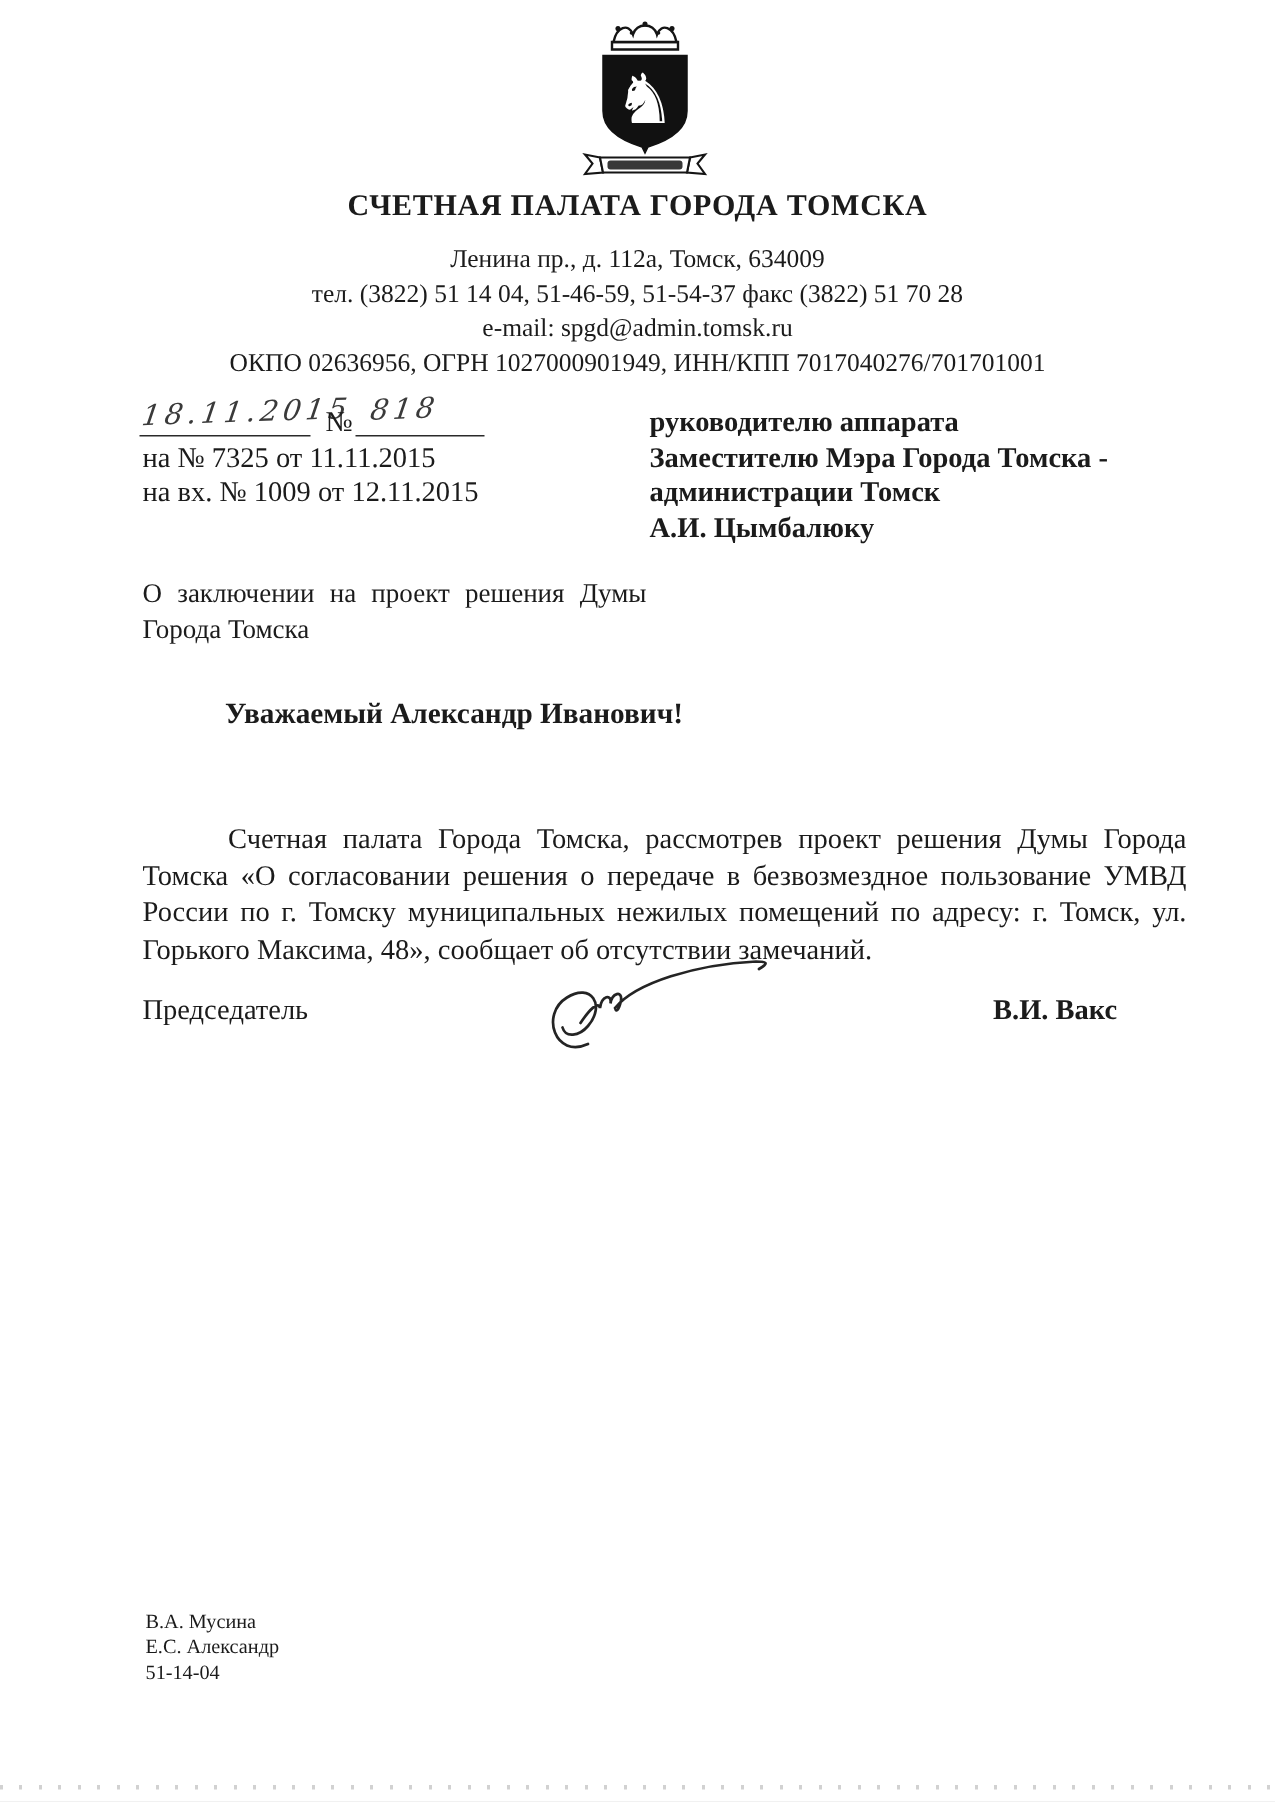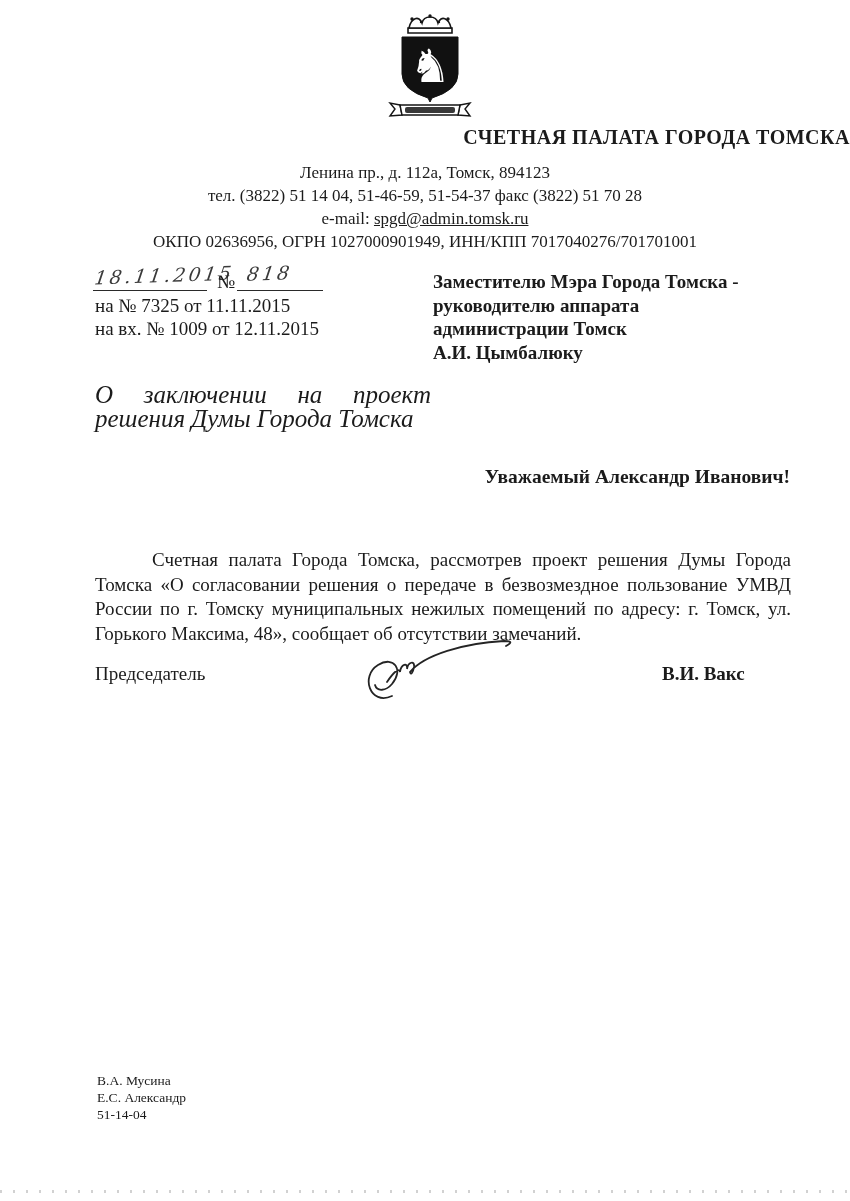--- a/index.html
+++ b/index.html
@@ -9,27 +9,27 @@
     margin:0 auto;
     background:#ffffff;
     font-family:"Liberation Serif","DejaVu Serif",serif;
     color:#1b1b1b;
     overflow:hidden;
   }
   .abs{position:absolute;}
   .emblem{left:388px;top:6px;width:84px;height:112px;}
   .org-name{
     left:0;top:126px;width:850px;
-    text-align:right;font-weight:bold;font-size:20px;letter-spacing:.5px;
+    text-align:center;font-weight:bold;font-size:20px;letter-spacing:.5px;
   }
   .contact-block{
     left:0;top:161px;width:850px;
     text-align:center;font-size:17px;line-height:23px;
   }
-  .email-link{text-decoration:underline;}
+  .email-link{}
   .ref-block{left:95px;top:264px;width:340px;font-size:19px;line-height:23px;}
   .hand-row{position:relative;height:30px;font-size:19px;}
   .handwriting{
     font-family:"DejaVu Serif",serif;
     font-style:italic;
     font-size:19px;letter-spacing:3px;color:#3a3a3a;
     transform:skewX(-10deg) rotate(-2deg);
     display:inline-block;
   }
   .hw-date{position:absolute;left:0;top:0;}
@@ -37,25 +37,25 @@
   .hw-number{position:absolute;left:152px;top:-2px;}
   .uline{position:absolute;border-bottom:1.6px solid #2a2a2a;height:0;}
   .uline-1{left:-2px;top:26px;width:114px;}
   .uline-2{left:142px;top:26px;width:86px;}
   .addressee{
     left:433px;top:270px;width:370px;
     font-size:19px;font-weight:bold;line-height:23.5px;
   }
   .subject{
     left:95px;top:383px;width:336px;
-    font-size:25px;line-height:24px;text-align:justify;font-style:italic;
+    font-size:18px;line-height:24px;text-align:justify;
   }
   .salutation{
     left:150px;top:466px;width:640px;
-    text-align:right;font-weight:bold;font-size:19.5px;
+    text-align:left;font-weight:bold;font-size:19.5px;
   }
   .body-par{
     left:95px;top:504px;width:696px;
     font-size:19px;line-height:24.5px;
     text-align:justify;text-indent:57px;margin-top:44px;
   }
   .sign-title{left:95px;top:663px;font-size:19px;font-weight:normal;}
   .sign-name{left:662px;top:663px;font-size:19px;font-weight:bold;}
   .signature-svg{left:352px;top:622px;width:180px;height:90px;}
   .footer{
@@ -93,41 +93,41 @@
       <path d="M12,99 L2,97 L7,103 L2,110 L14,109 Z" fill="#fff" stroke="#151515" stroke-width="1.4"></path>
       <path d="M72,99 L82,97 L77,103 L82,110 L70,109 Z" fill="#fff" stroke="#151515" stroke-width="1.4"></path>
       <path d="M12,99 L72,99 L70,109 L14,109 Z" fill="#fff" stroke="#151515" stroke-width="1.4"></path>
       <rect x="17" y="101" width="50" height="6" rx="2" fill="#1c1c1c" opacity="0.88"></rect>
     </g>
   </svg>
 
   <div class="abs org-name">СЧЕТНАЯ ПАЛАТА ГОРОДА ТОМСКА</div>
 
   <div class="abs contact-block">
-    <div>Ленина пр., д. 112а, Томск, 894123</div>
+    <div>Ленина пр., д. 112а, Томск, 634009</div>
     <div>тел. (3822) 51 14 04, 51-46-59, 51-54-37 факс (3822) 51 70 28</div>
     <div><span>e-mail: </span><span class="email-link">spgd@admin.tomsk.ru</span></div>
     <div>ОКПО 02636956, ОГРН 1027000901949, ИНН/КПП 7017040276/701701001</div>
   </div>
 
   <div class="abs ref-block">
     <div class="hand-row">
       <span class="handwriting hw-date">18.11.2015</span>
       <span class="hw-no-sign">№</span>
       <span class="handwriting hw-number">818</span>
       <span class="uline uline-1"></span>
       <span class="uline uline-2"></span>
     </div>
     <div>на  № 7325 от 11.11.2015</div>
     <div>на вх. № 1009 от 12.11.2015</div>
   </div>
 
   <div class="abs addressee">
+    <div>руководителю аппарата</div>
     <div>Заместителю Мэра Города Томска -</div>
-    <div>руководителю аппарата</div>
     <div>администрации Томск</div>
     <div>А.И. Цымбалюку</div>
   </div>
 
   <div class="abs subject">О заключении на проект решения Думы Города Томска</div>
 
   <div class="abs salutation">Уважаемый Александр Иванович!</div>
 
   <div class="abs body-par">Счетная палата Города Томска, рассмотрев проект решения Думы Города Томска «О согласовании решения о передаче в безвозмездное пользование УМВД России по г. Томску муниципальных нежилых помещений по адресу: г. Томск, ул. Горького Максима, 48», сообщает об отсутствии замечаний.</div>
 

